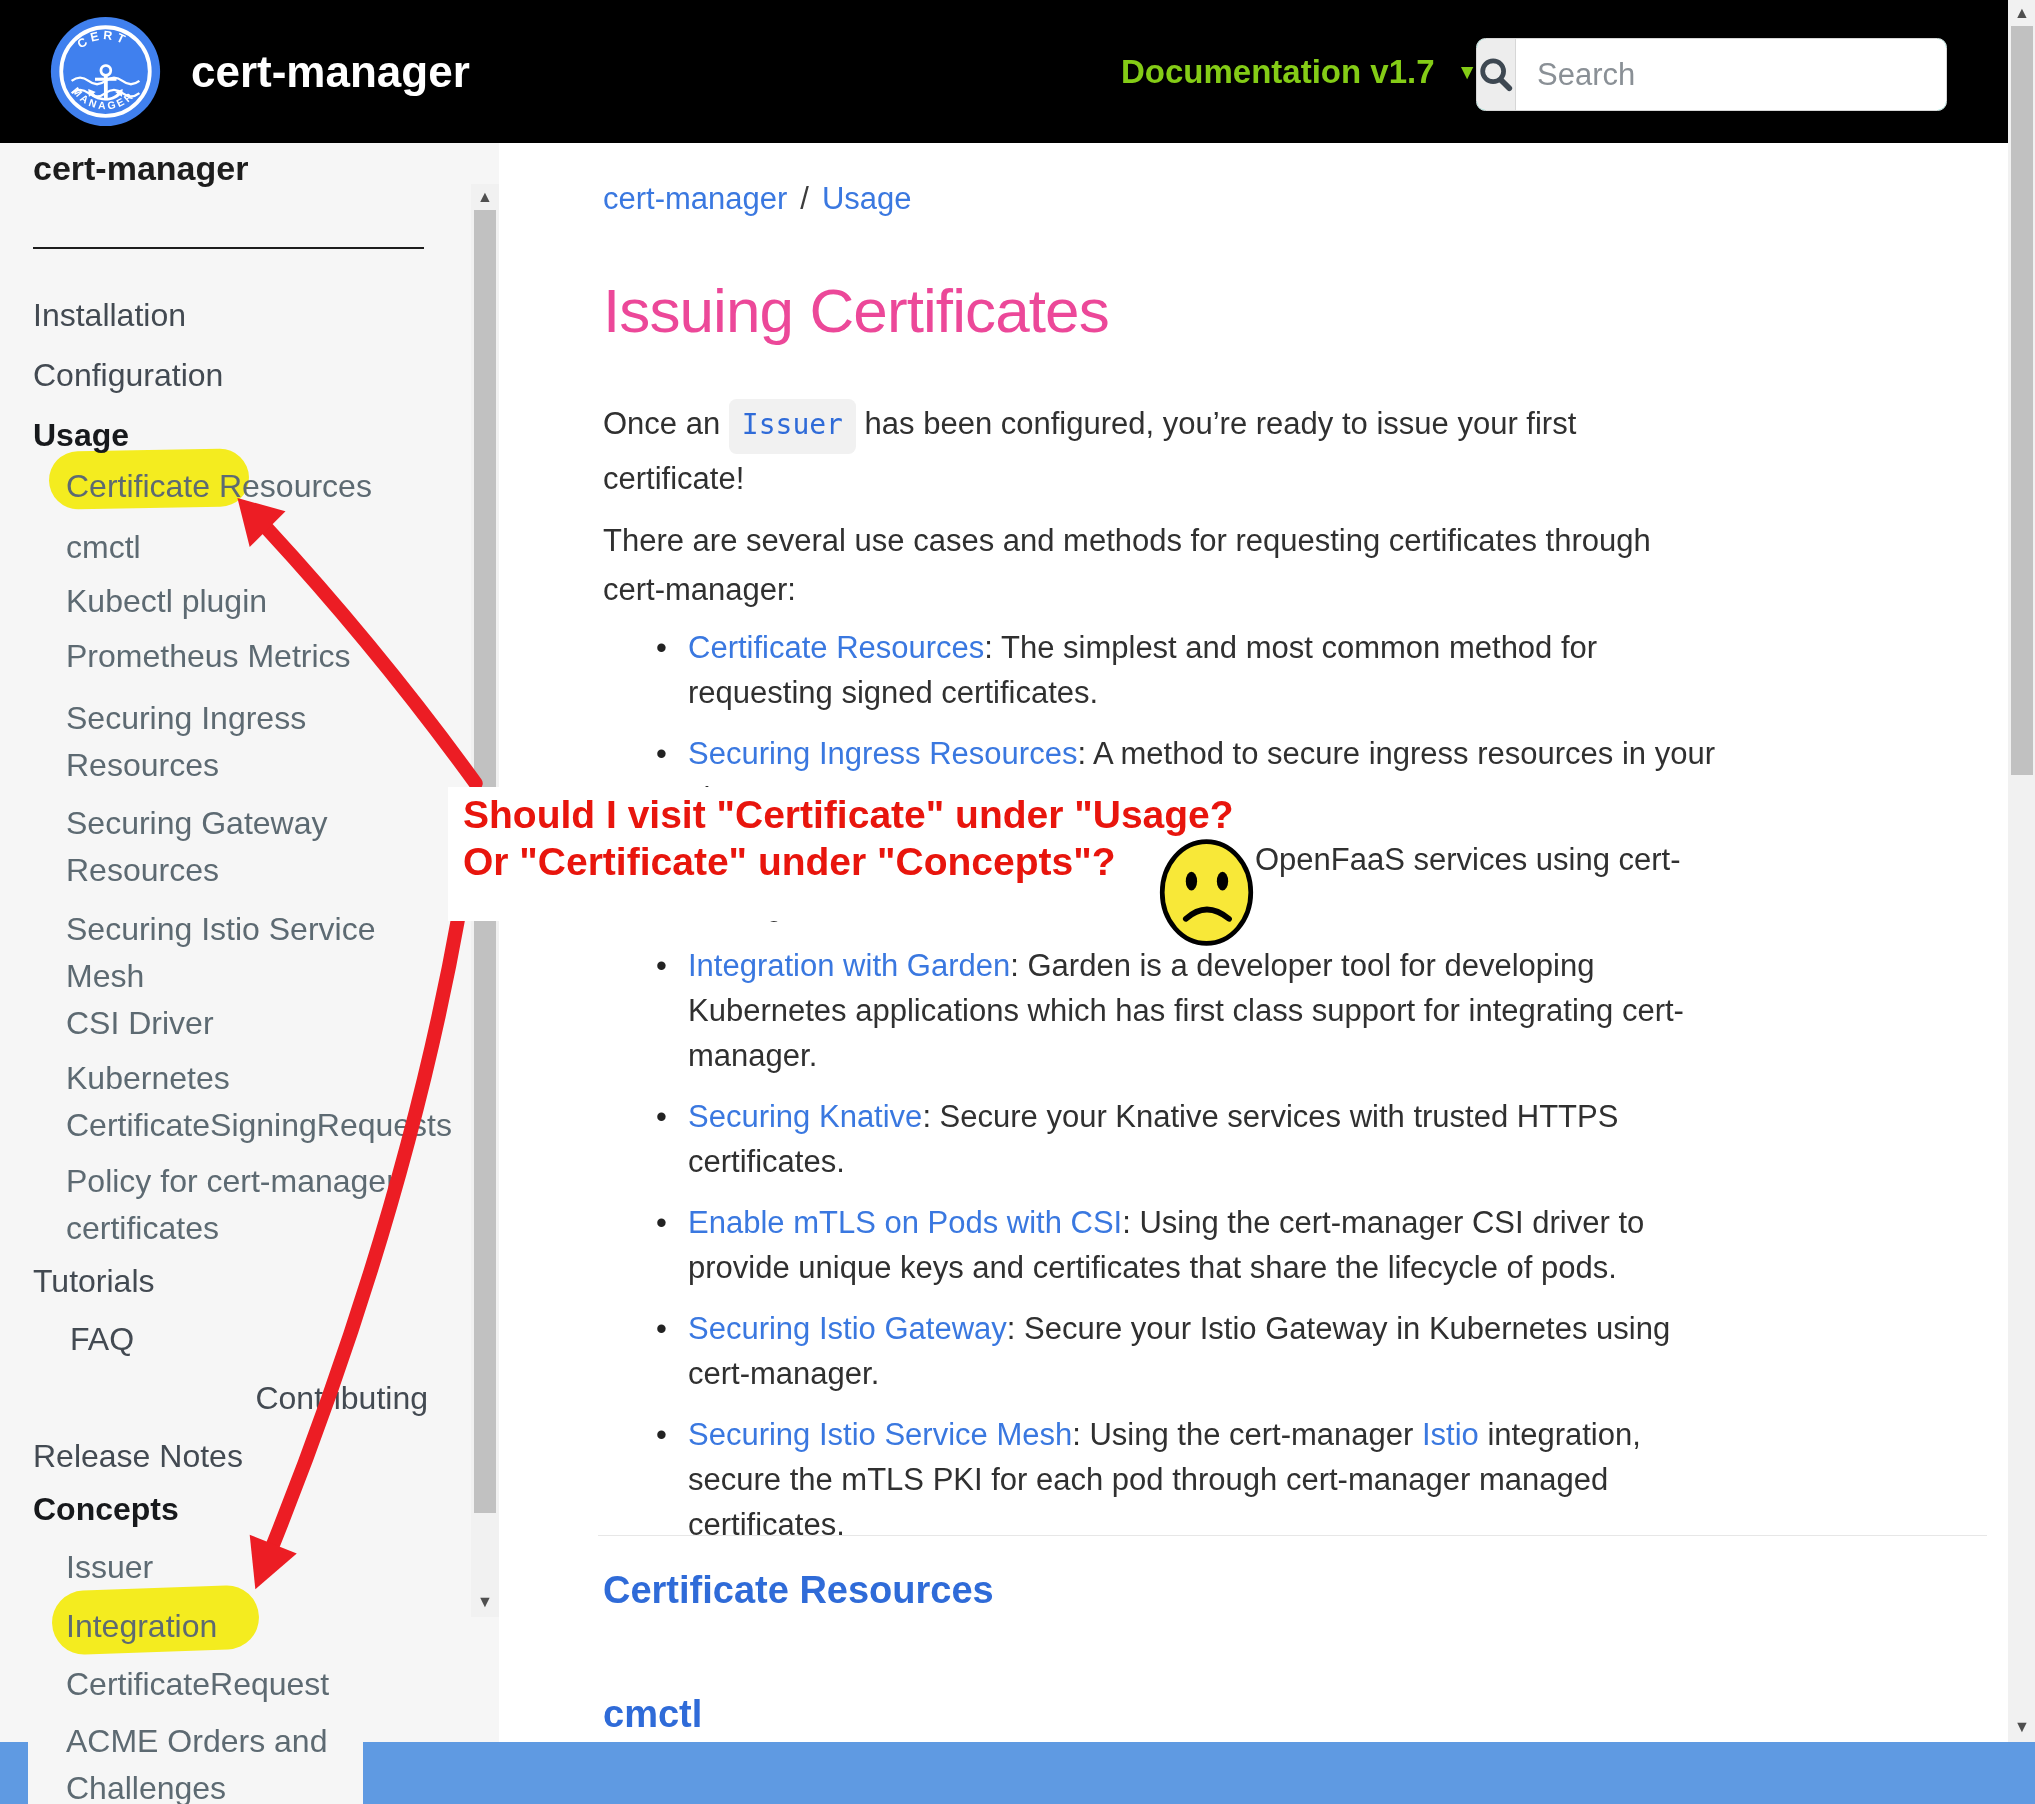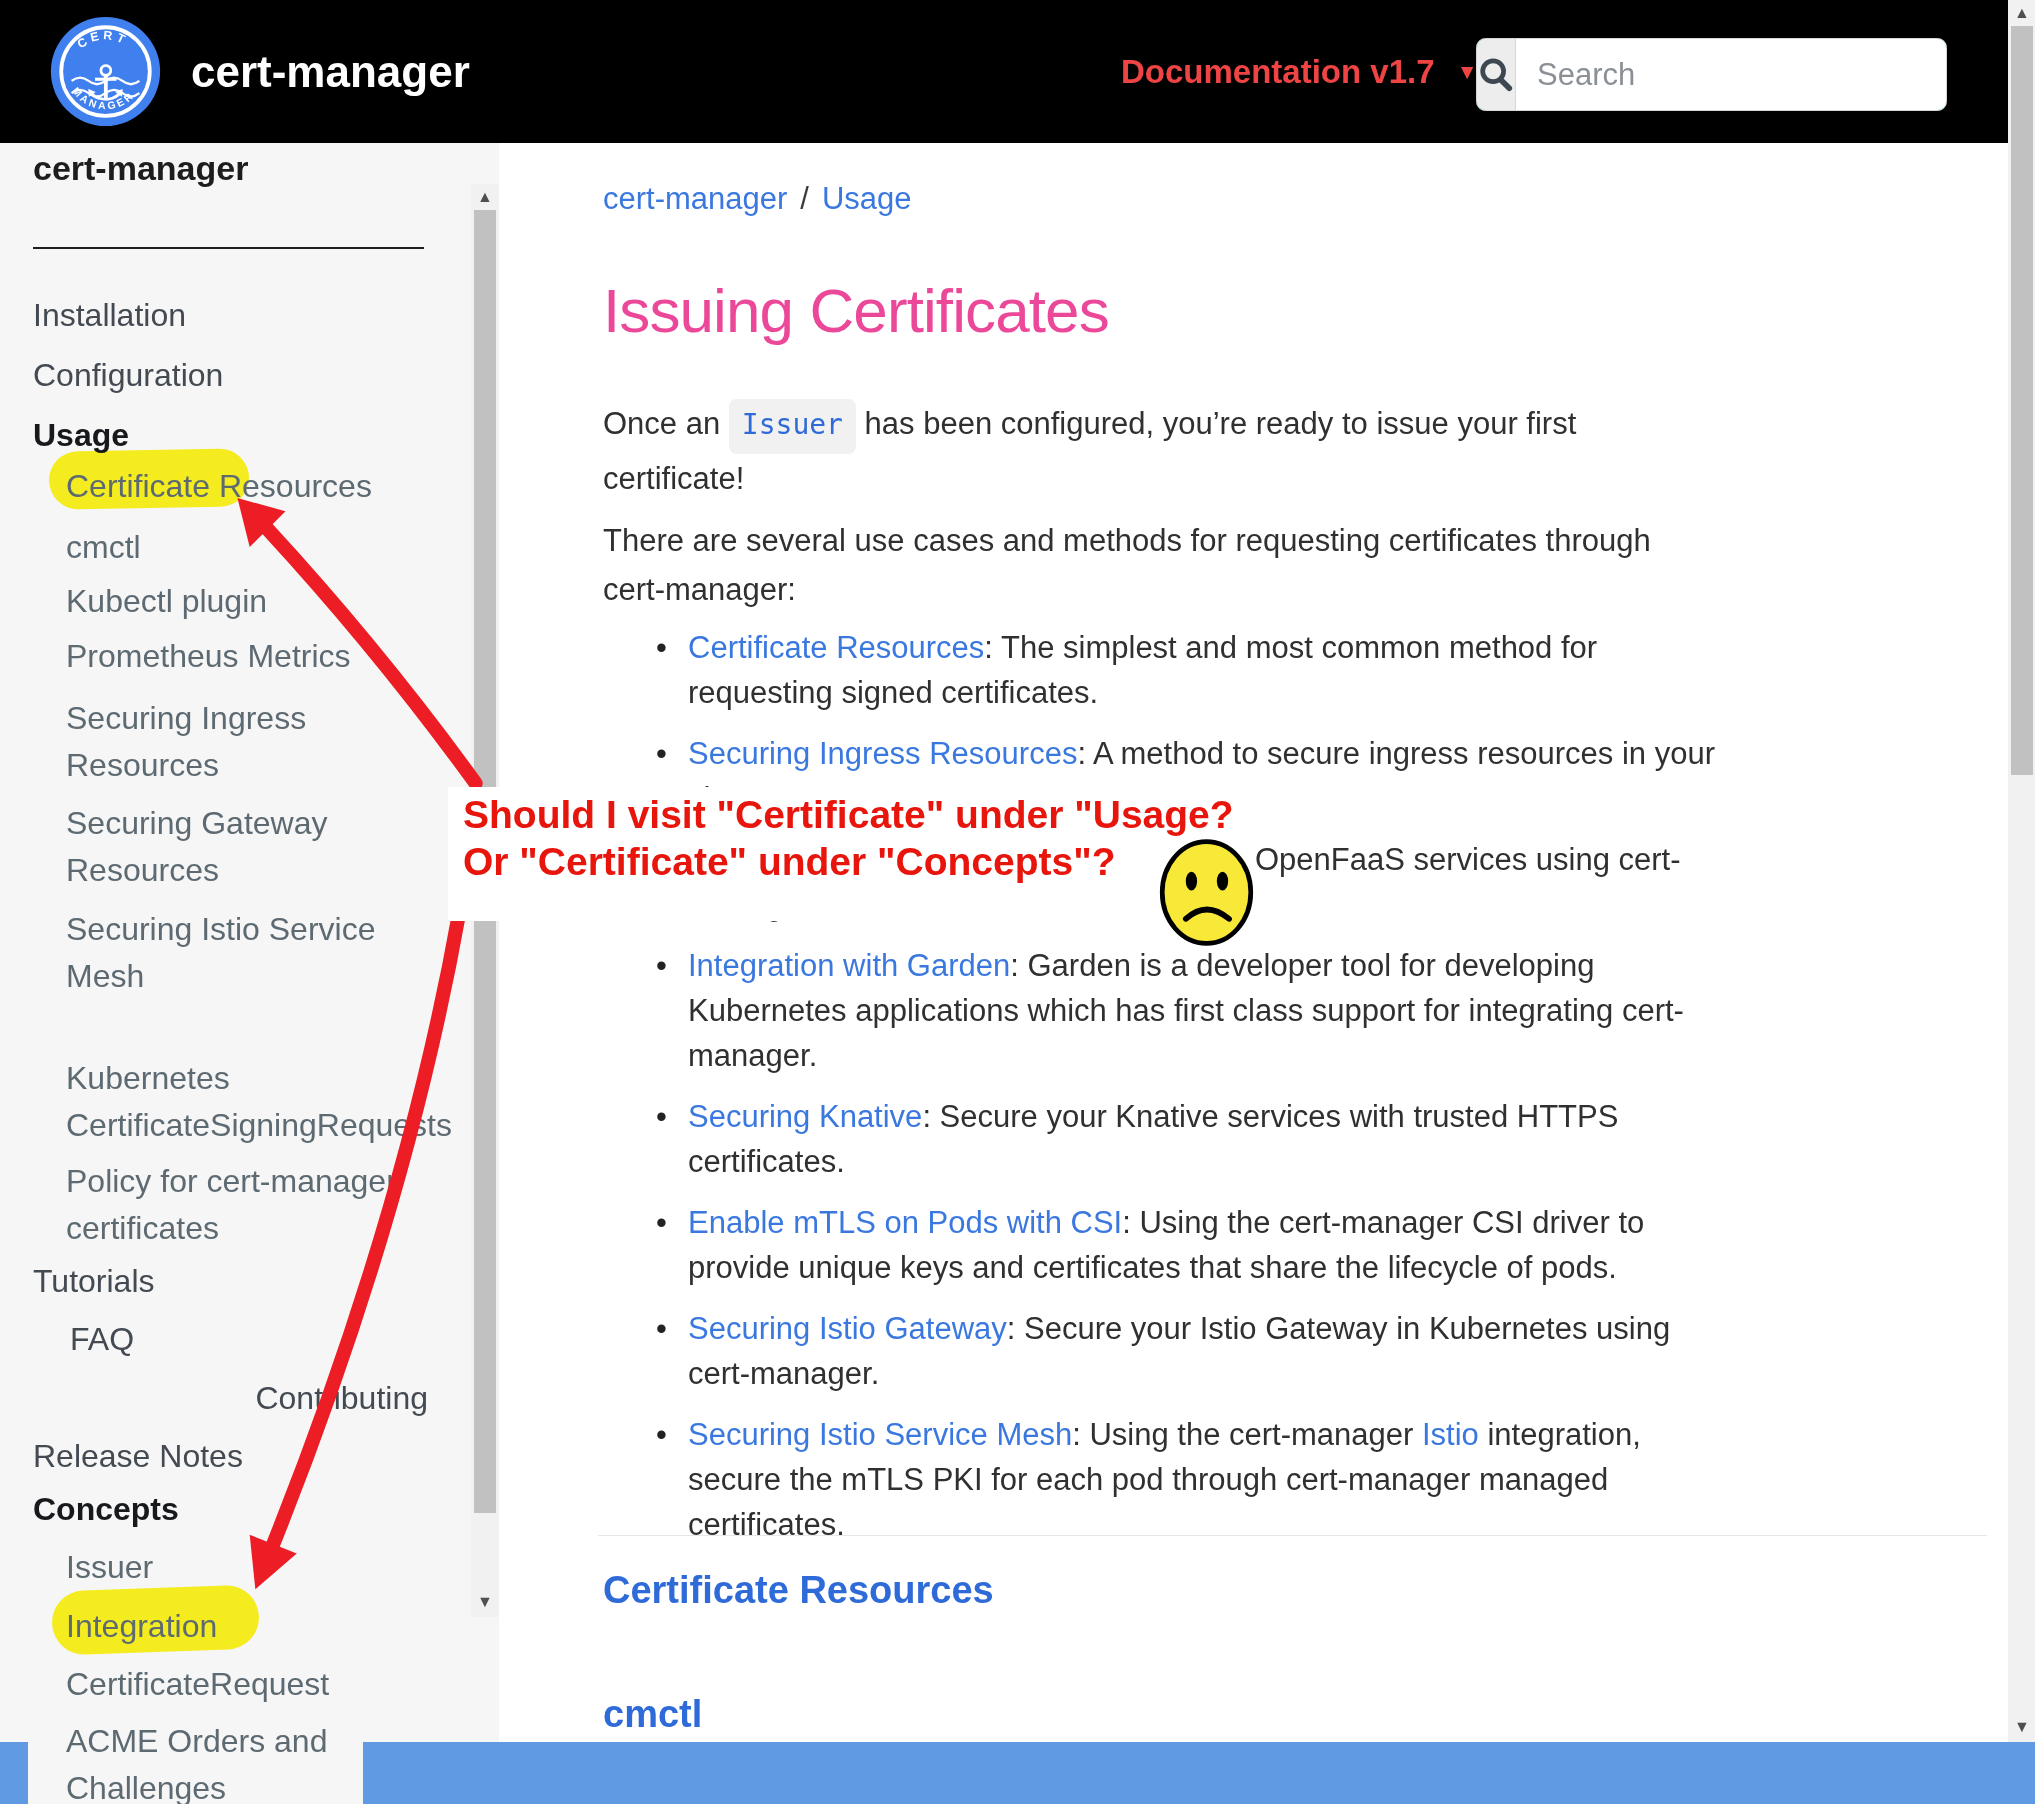--- a/index.html
+++ b/index.html
@@ -3,21 +3,21 @@
 <meta charset="utf-8">
 <style>
   html,body{margin:0;padding:0;background:#888;}
   #page{position:relative;width:2036px;height:1804px;background:#ffffff;overflow:hidden;
         font-family:"Liberation Sans","DejaVu Sans",sans-serif;}
 
   
   #header{position:absolute;left:0;top:0;width:2008px;height:143px;background:#000;z-index:4;}
   #logo{position:absolute;left:49px;top:15px;width:113px;height:113px;}
   #brand{position:absolute;left:191px;top:47px;font-size:44px;font-weight:bold;color:#fff;}
-  #docs-dd{position:absolute;left:1121px;top:53px;font-size:33px;font-weight:bold;color:#ef4444;cursor:pointer;}
+  #docs-dd{position:absolute;left:1121px;top:53px;font-size:33px;font-weight:bold;color:#84cc16;cursor:pointer;}
   #docs-dd .caret{display:inline-block;margin-left:13px;font-size:21px;vertical-align:3.8px;}
   #searchbox{position:absolute;left:1476px;top:38px;width:469px;height:71px;background:#5eead4;
              border:1.9px solid #d6d6d6;border-radius:9.4px;display:flex;overflow:hidden;}
   #search-iconseg{width:68px;background:#ededed;border-right:1.9px solid #d6d6d6;display:flex;align-items:center;justify-content:center;}
   #search-input{flex:1;border:none;outline:none;font-size:31px;color:#555;padding:0 21px;
                 font-family:"Liberation Sans",sans-serif;}
   #search-input::placeholder{color:#8a9096;}
 
   
   #vscroll{position:absolute;right:0;top:0;width:28px;height:1742px;background:#f1f1f1;z-index:4;}
@@ -132,20 +132,21 @@
   <div class="nav-item lv0" style="top: 292px;"><span>Installation</span></div>
       <div class="nav-item lv0" style="top: 352px;"><span>Configuration</span></div>
       <div class="nav-item lv0 bold" style="top: 412px;"><span>Usage</span></div>
       <div class="nav-item lv1" style="top: 463px;"><span>Certificate Resources</span></div>
       <div class="nav-item lv1" style="top: 524px;"><span>cmctl</span></div>
       <div class="nav-item lv1" style="top: 578px;"><span>Kubectl plugin</span></div>
       <div class="nav-item lv1" style="top: 633px;"><span>Prometheus Metrics</span></div>
       <div class="nav-item lv1" style="top: 695px;"><span>Securing Ingress</span><br><span>Resources</span></div>
       <div class="nav-item lv1" style="top: 800px;"><span>Securing Gateway</span><br><span>Resources</span></div>
       <div class="nav-item lv1" style="top: 906px;"><span>Securing Istio Service</span><br><span>Mesh</span></div>
+      <div class="nav-item lv1" style="top: 1000px;"><span>CSI Driver</span></div>
       <div class="nav-item lv1" style="top: 1055px;"><span>Kubernetes</span><br><span>CertificateSigningRequests</span></div>
       <div class="nav-item lv1" style="top: 1158px;"><span>Policy for cert-manager</span><br><span>certificates</span></div>
       <div class="nav-item lv0" style="top: 1258px;"><span>Tutorials</span></div>
       <div class="nav-item lv0" style="top: 1316px; margin-left: 37px;"><span>FAQ</span></div>
       <div class="nav-item lv0" style="top: 1375px; text-align: right;"><span>Contributing</span></div>
       <div class="nav-item lv0" style="top: 1433px;"><span>Release Notes</span></div>
       <div class="nav-item lv0 bold" style="top: 1486px;"><span>Concepts</span></div>
       <div class="nav-item lv1" style="top: 1544px;"><span>Issuer</span></div>
       <div class="nav-item lv1" style="top: 1603px;"><span>Integration</span></div>
       <div class="nav-item lv1" style="top: 1661px;"><span>CertificateRequest</span></div>

